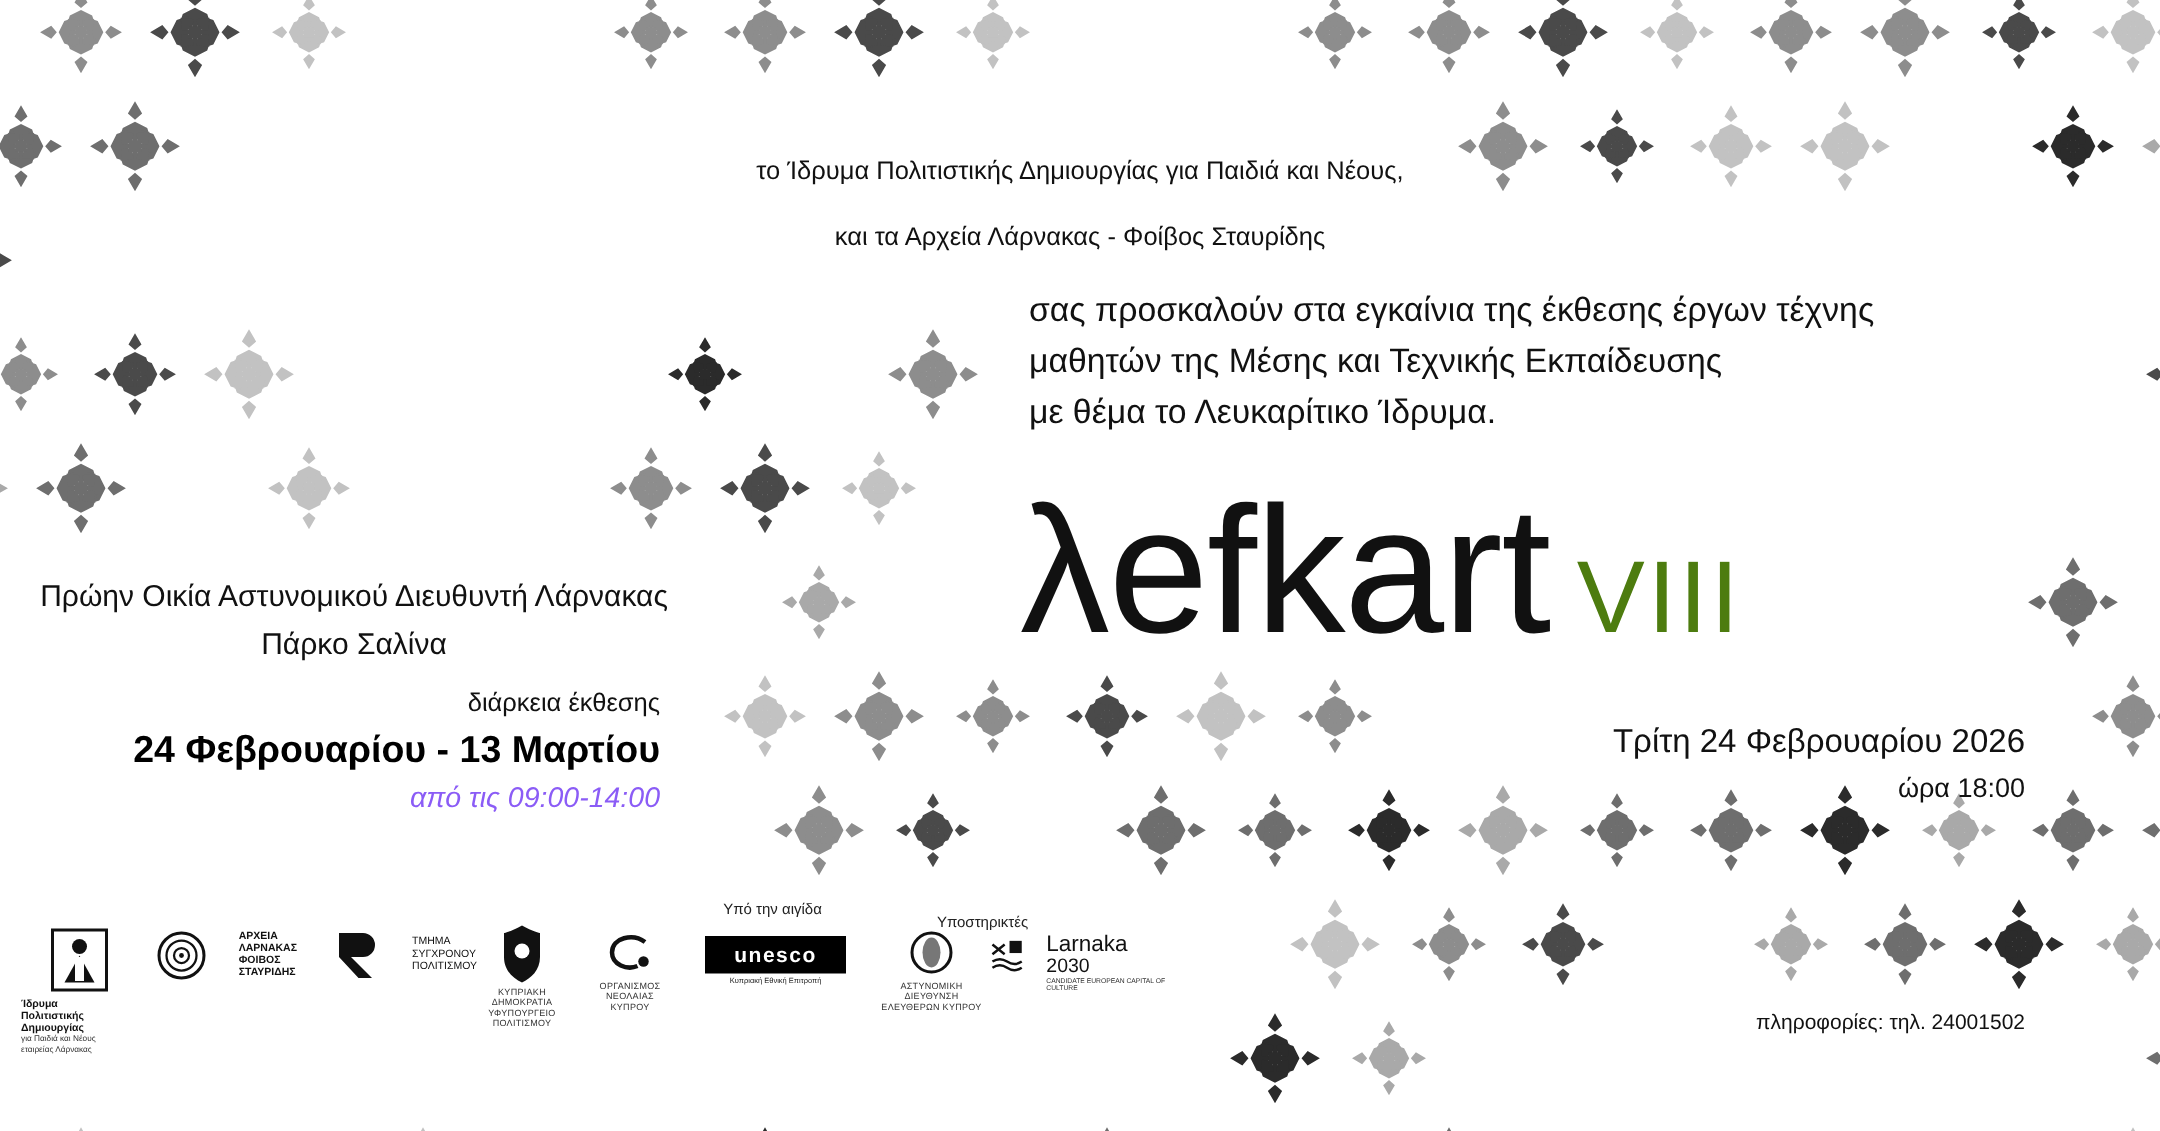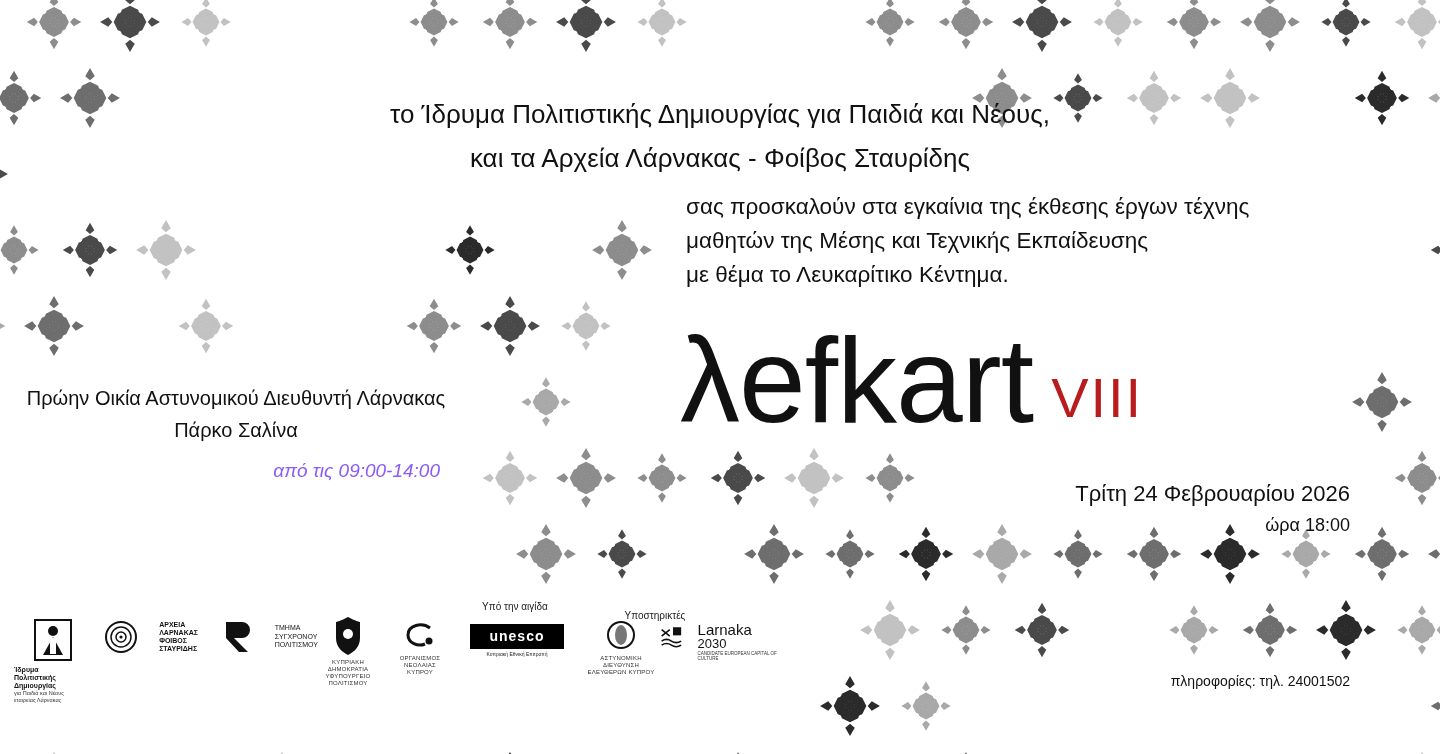--- a/index.html
+++ b/index.html
@@ -41,21 +41,21 @@
   .block { position: absolute; }
 
   .org-lines {
     left: 50%;
     transform: translateX(-50%);
     top: 92px;
     text-align: center;
     width: 960px;
   }
   .org-lines .line {
-    font-size: 26px;
+    font-size: 17px;
     line-height: 44px;
     color: #111;
     white-space: nowrap;
   }
 
   .invite {
     left: 686px;
     top: 190px;
     width: 700px;
   }
@@ -73,26 +73,26 @@
     align-items: flex-end;
   }
   .logotype .word {
     font-size: 120px;
     line-height: 120px;
     letter-spacing: -1px;
     color: #111;
     font-weight: 400;
   }
   .logotype .numeral {
-    font-size: 56px;
+    font-size: 68px;
     line-height: 68px;
     margin-left: 18px;
     margin-bottom: 8px;
     letter-spacing: 2px;
-    color: #b91c1c;
+    color: #4d7c0f;
   }
 
   .venue {
     left: -14px;
     top: 382px;
     width: 500px;
     text-align: center;
   }
   .venue .line {
     font-size: 20px;
@@ -1289,34 +1289,36 @@
   <div id="content-layer">
 
     <div class="block org-lines">
       <div class="line">το Ίδρυμα Πολιτιστικής Δημιουργίας για Παιδιά και Νέους,</div>
       <div class="line">και τα Αρχεία Λάρνακας - Φοίβος Σταυρίδης</div>
     </div>
 
     <div class="block invite">
       <div class="line">σας προσκαλούν στα εγκαίνια της έκθεσης έργων τέχνης</div>
       <div class="line">μαθητών της Μέσης και Τεχνικής Εκπαίδευσης</div>
-      <div class="line">με θέμα το Λευκαρίτικο Κέντημα.</div>
+      <div class="line">με θέμα το Λευκαρίτικο Ίδρυμα.</div>
     </div>
 
     <div class="block logotype">
       <div class="word">λefkart</div>
       <div class="numeral">VIII</div>
     </div>
 
     <div class="block venue">
       <div class="line">Πρώην Οικία Αστυνομικού Διευθυντή Λάρνακας</div>
       <div class="line">Πάρκο Σαλίνα</div>
     </div>
 
     <div class="block duration">
+      <div class="label">διάρκεια έκθεσης</div>
+      <div class="dates">24 Φεβρουαρίου - 13 Μαρτίου</div>
       <div class="hours">από τις 09:00-14:00</div>
     </div>
 
     <div class="block opening">
       <div class="date">Τρίτη 24 Φεβρουαρίου 2026</div>
       <div class="time">ώρα 18:00</div>
     </div>
 
     <div class="block contact">πληροφορίες: τηλ. 24001502</div>
 

